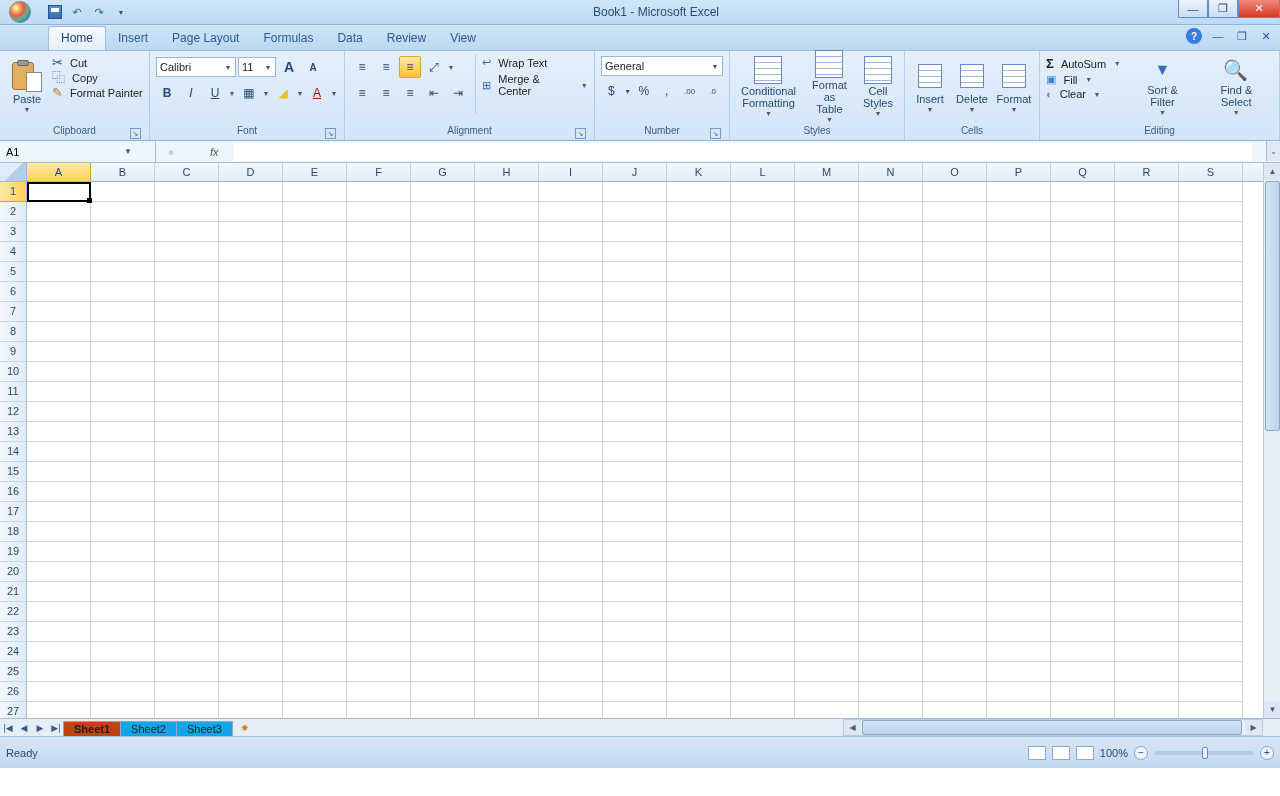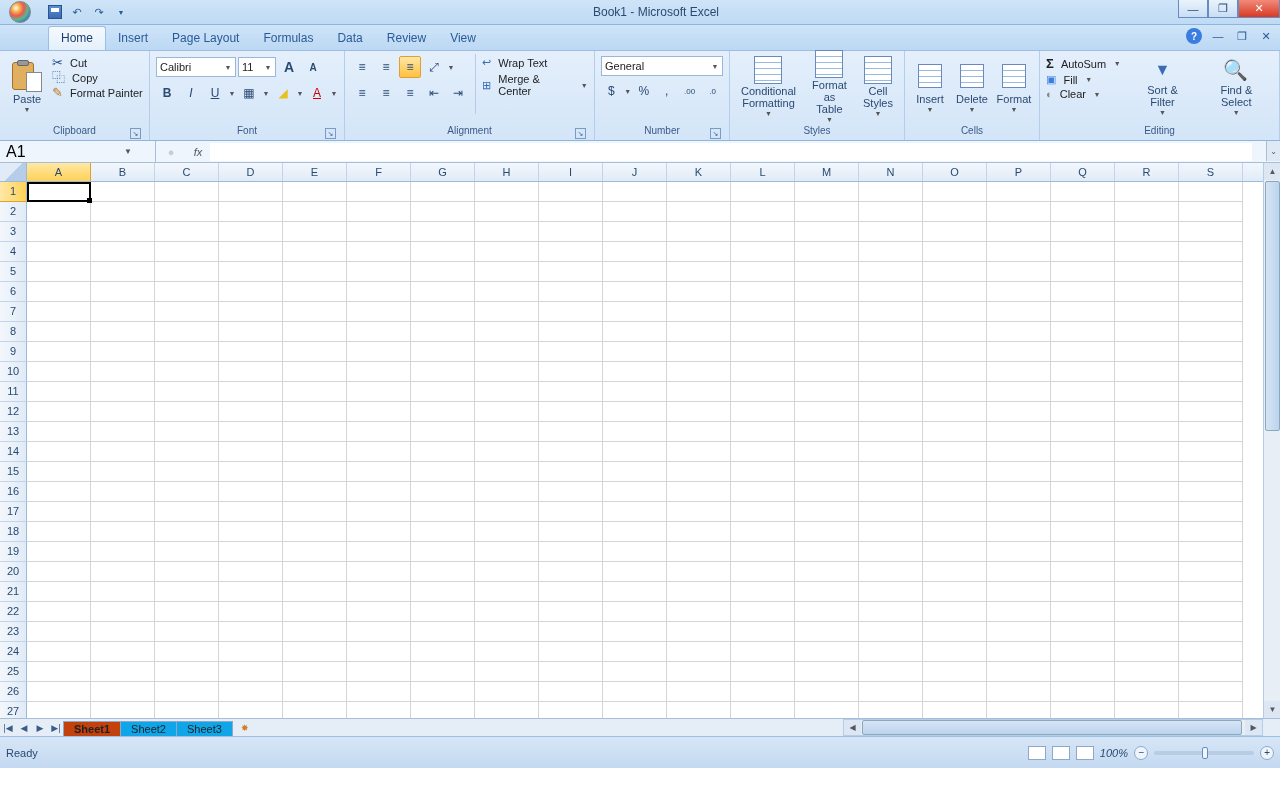--- a/index.html
+++ b/index.html
@@ -44,24 +44,24 @@
 
 
 .paste-ic{width:30px;height:32px;position:relative;}
 .paste-ic .board{position:absolute;width:22px;height:28px;background:#e0b060;border:1px solid #a07030;border-radius:3px;left:0;top:2px;}
 .paste-ic .clip{position:absolute;width:12px;height:6px;background:#999;border:1px solid #666;top:0;left:5px;border-radius:2px;}
 .paste-ic .sheet{position:absolute;width:16px;height:20px;background:#fff;border:1px solid #888;right:0;bottom:0;}
 
 
 .formula-row{height:22px;display:flex;border-bottom:1px solid #a8bed8;background:#eef5fc;}
 .namebox{width:156px;border-right:1px solid #a8bed8;display:flex;align-items:center;}
-.namebox input{border:none;background:transparent;width:120px;padding:0 6px;font-size:16px;outline:none;}
+.namebox input{border:none;background:transparent;width:120px;padding:0 6px;font-size:11px;outline:none;}
 .namebox .ndd{width:16px;text-align:center;color:#555;font-size:8px;}
 .fx-area{flex:1;display:flex;align-items:center;}
-.fx-btn{width:24px;text-align:center;font-style:italic;color:#555;}
+.fx-btn{width:24px;font-style:italic;color:#555;margin-left:24px;}
 .fx-btn2{width:30px;text-align:center;color:#888;}
 .formula-input{flex:1;border:none;background:#fff;height:18px;margin:1px 14px 1px 0;padding:0 4px;outline:none;}
 .exp{width:14px;height:20px;background:#dfe9f5;border-left:1px solid #a8bed8;display:flex;align-items:center;justify-content:center;font-size:8px;color:#555;}
 
 
 .grid-wrap{position:relative;height:555px;overflow:hidden;}
 .colheads{display:flex;height:19px;background:linear-gradient(#f3f7fc,#e0ebf7);border-bottom:1px solid #9db8d8;}
 .selall{width:27px;border-right:1px solid #9db8d8;background:linear-gradient(135deg,#e0ebf7 50%,#b6cdea 50%);}
 .ch{width:64px;border-right:1px solid #c4d4e8;text-align:center;font-size:11px;color:#2a4a72;line-height:18px;}
 .ch.sel{background:linear-gradient(#ffe8a6,#ffd256);border-right:1px solid #e0a030;}
@@ -83,21 +83,21 @@
 .stab{padding:1px 10px;background:#fff;border:1px solid #8fa8c8;border-bottom:none;margin-left:-1px;position:relative;top:1px;}
 .stab.active{font-weight:bold;background:#c2410c;}
 .stab.inactive{background:#0ea5e9;}
 .hscroll{position:absolute;right:17px;width:420px;height:17px;bottom:0;background:#e8eef6;border:1px solid #b3cdea;}
 .hscroll .thumb{position:absolute;left:18px;height:15px;top:0;width:380px;background:linear-gradient(#d6e4f4,#bcd4ee);border:1px solid #8ab;border-radius:2px;}
 .hscroll .arr{position:absolute;width:17px;height:15px;display:flex;align-items:center;justify-content:center;font-size:8px;color:#556;background:#dde7f3;top:0;}
 .hscroll .arr.l{left:0;} .hscroll .arr.r{right:0;}
 
 
 .statusbar{height:32px;background:linear-gradient(#d7e6f6,#c3d9f1);display:flex;align-items:center;justify-content:space-between;padding:0 6px;border-top:1px solid #9bbfe3;font-size:11px;color:#2a4a72;}
-.statusbar .right{display:flex;align-items:center;gap:6px;font-style:italic;}
+.statusbar .right{display:flex;align-items:center;gap:6px;}
 .viewbtn{width:18px;height:14px;border:1px solid #8fa8c8;background:#fff;}
 .zoom-slider{width:100px;height:4px;background:#b8cce4;position:relative;border-radius:2px;}
 .zoom-slider .zthumb{position:absolute;left:48px;top:-4px;width:6px;height:12px;background:#eef5fc;border:1px solid #6a8abf;border-radius:2px;}
 .zbtn{width:14px;height:14px;border:1px solid #8fa8c8;border-radius:7px;display:flex;align-items:center;justify-content:center;font-size:10px;background:#eef5fc;}
 
 
 .ico{font-size:13px;line-height:1;}
 .scissor:before{content:"✂";color:#1a4d8c;}
 .copy-ic:before{content:"⿻";color:#1a4d8c;}
 .brush:before{content:"✎";color:#b87a20;}

